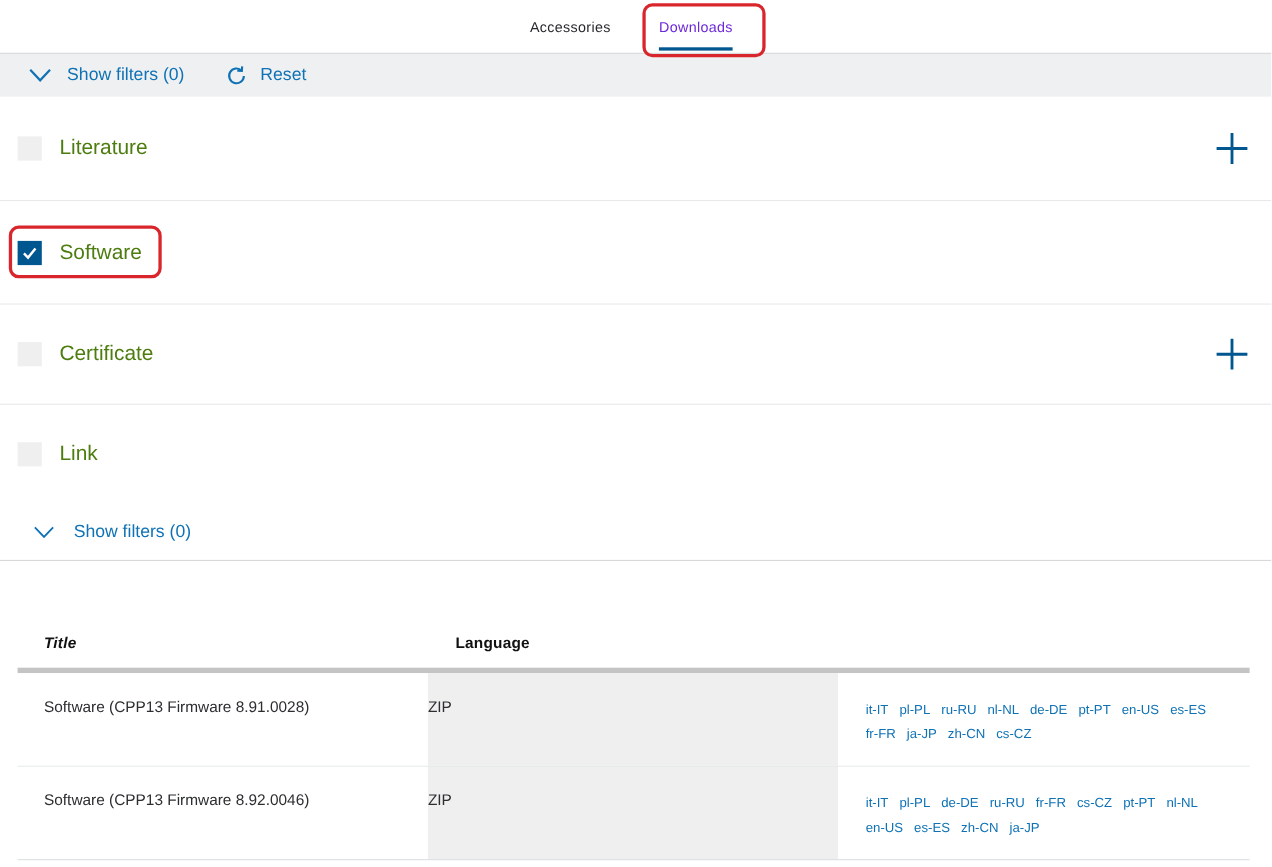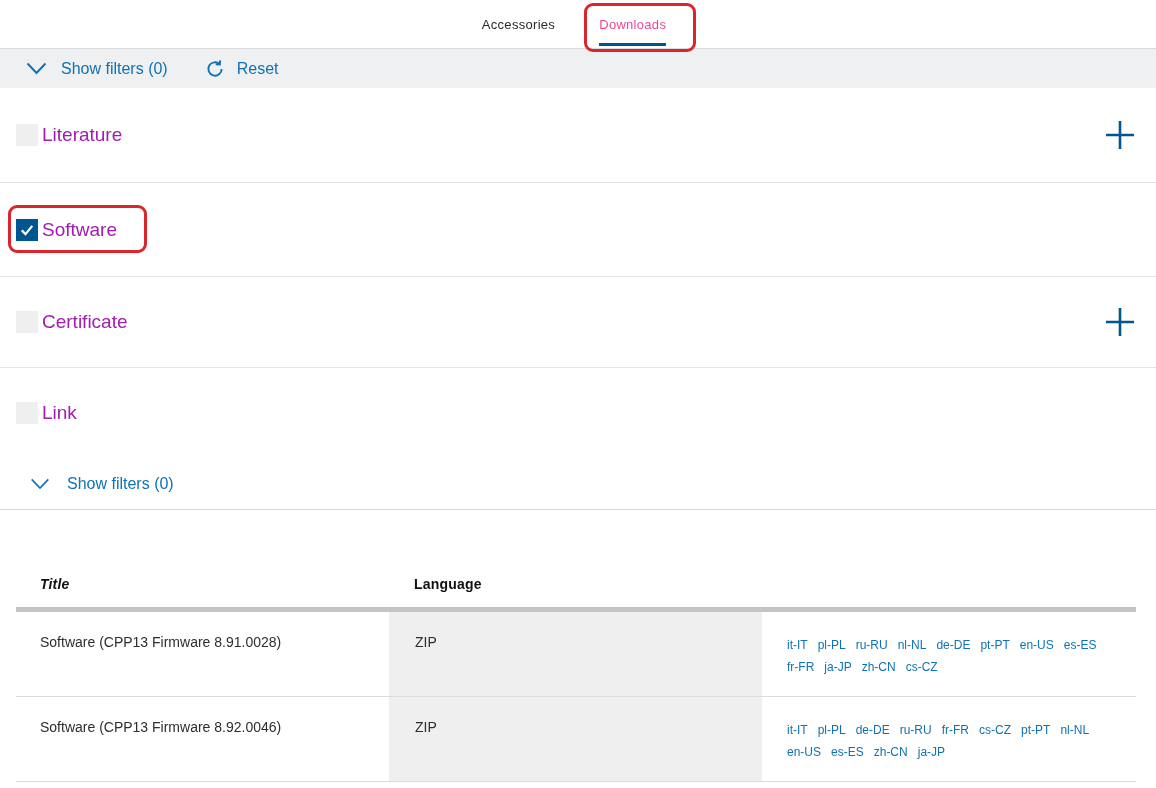--- a/index.html
+++ b/index.html
@@ -3,60 +3,60 @@
 <meta charset="utf-8">
 <style>
   * { box-sizing: border-box; margin: 0; padding: 0; }
   html, body { width: 1156px; height: 788px; background: #ffffff; }
   body { font-family: "Liberation Sans", sans-serif; }
   .page { position: relative; width: 1156px; height: 788px; overflow: hidden; background: #fff; }
 
   
   .tabbar { height: 48px; display: flex; justify-content: center; align-items: center; gap: 44px; transform: translateX(-4px); }
   .tab { position: relative; height: 48px; display: flex; align-items: center; font-size: 13px; color: #27292b; cursor: pointer; letter-spacing: 0.3px; }
-  .tab.active { color: #ec4899; }
+  .tab.active { color: #6d28d9; }
   .tab-underline { position: absolute; left: 0; right: 0; bottom: 2px; height: 3px; background: #00568f; }
 
   
   .filterbar { height: 40px; background: #eff0f1; border-top: 1px solid #d8dadb; display: flex; align-items: center; padding-left: 26px; color: #0e72b5; }
   .filterbar .icon-chevron { display: inline-flex; margin-right: 14px; }
   .filterbar .show-filters { font-size: 16px; color: #0e72b5; cursor: pointer; }
   .filterbar .icon-reset { display: inline-flex; margin-left: 36px; margin-right: 11px; }
   .filterbar .reset { font-size: 16px; color: #0e72b5; cursor: pointer; }
 
   
   .filter-row { display: flex; align-items: center; padding: 0 19px 0 16px; background: #fff; }
   .filter-row.r0 { height: 95px; border-bottom: 1px solid #e4e4e4; }
   .filter-row.r1 { height: 94px; border-bottom: 1px solid #e4e4e4; }
   .filter-row.r2 { height: 91px; border-bottom: 1px solid #e4e4e4; }
   .filter-row.r3 { height: 90px; }
   .checkbox { width: 22px; height: 22px; background: #efefef; flex: 0 0 22px; cursor: pointer; }
   .checkbox.checked { background: #00568f; display: flex; align-items: center; justify-content: center; }
-  .filter-label { margin-left: 4px; font-size: 19px; color: #a21caf; }
+  .filter-label { margin-left: 16px; font-size: 19px; color: #4d7c0f; }
   .plus-btn { margin-left: auto; width: 34px; height: 34px; display: flex; align-items: center; justify-content: center; cursor: pointer; }
 
   
   .filter-footer { height: 52px; display: flex; align-items: center; padding-left: 30px; border-bottom: 1px solid #d9d9d9; color: #0e72b5; }
   .filter-footer .icon-chevron { margin-right: 17px; display: inline-flex; }
   .filter-footer .show-filters { font-size: 16px; color: #0e72b5; cursor: pointer; }
 
   .spacer { height: 50px; }
 
   
   .dl-table { margin: 0 20px 0 16px; }
   .t-header { display: grid; grid-template-columns: 373px 373px 1fr; height: 47px; align-items: center; }
   .t-header .th { font-size: 14px; font-weight: bold; color: #111; letter-spacing: 0.2px; }
   .th.c-title { padding-left: 24px; font-style: italic; }
   .th.c-type  { padding-left: 26px; }
   .th.c-lang  { padding-left: 25px; }
   .t-thickbar { height: 5px; background: #c4c4c4; }
   .t-row { display: grid; grid-template-columns: 373px 373px 1fr; height: 85px; border-bottom: 1px solid #dadde0; }
   .td { padding-top: 22px; font-size: 14px; color: #2c2e30; }
   .td.c-title { padding-left: 24px; background: #fff; }
-  .td.c-type  { padding-left: 26px; background: #efefef; }
+  .td.c-type  { background: #efefef; }
   .td.c-lang  { padding-left: 25px; background: #fff; padding-right: 14px; line-height: 21px; }
   .lang-link { color: #0e72b5; text-decoration: none; margin-right: 10px; display: inline-block; font-size: 12px; cursor: pointer; }
 
   
   .annotation { position: absolute; border: 3px solid #d9262c; border-radius: 9px; pointer-events: none; }
   .ann-downloads { left: 584px; top: 3px; width: 112px; height: 49px; }
   .ann-software { left: 8px; top: 205px; width: 139px; height: 48px; }
 
   .icon-blue { color: #0e72b5; }
 </style>

